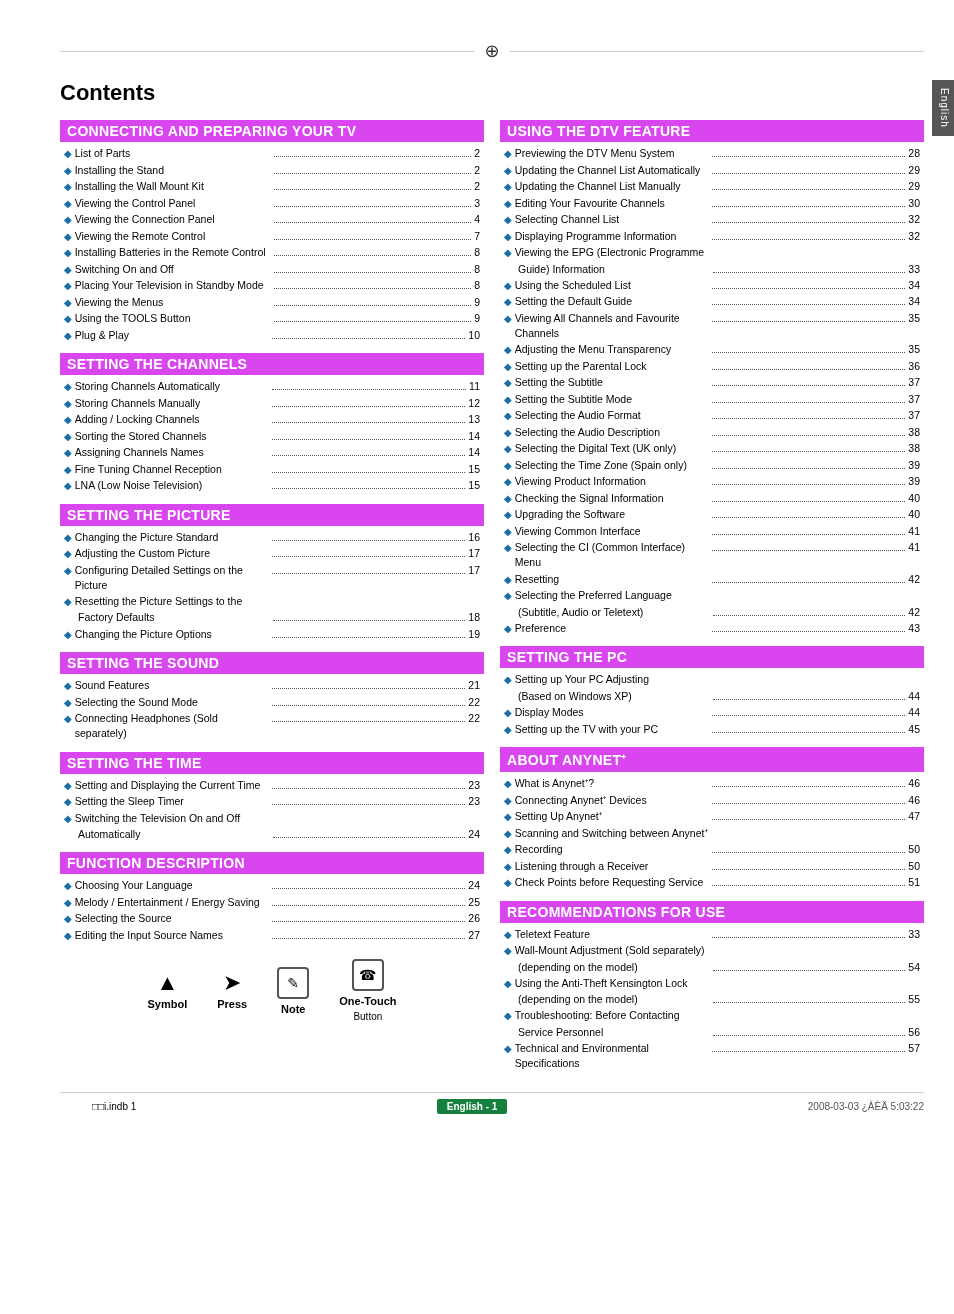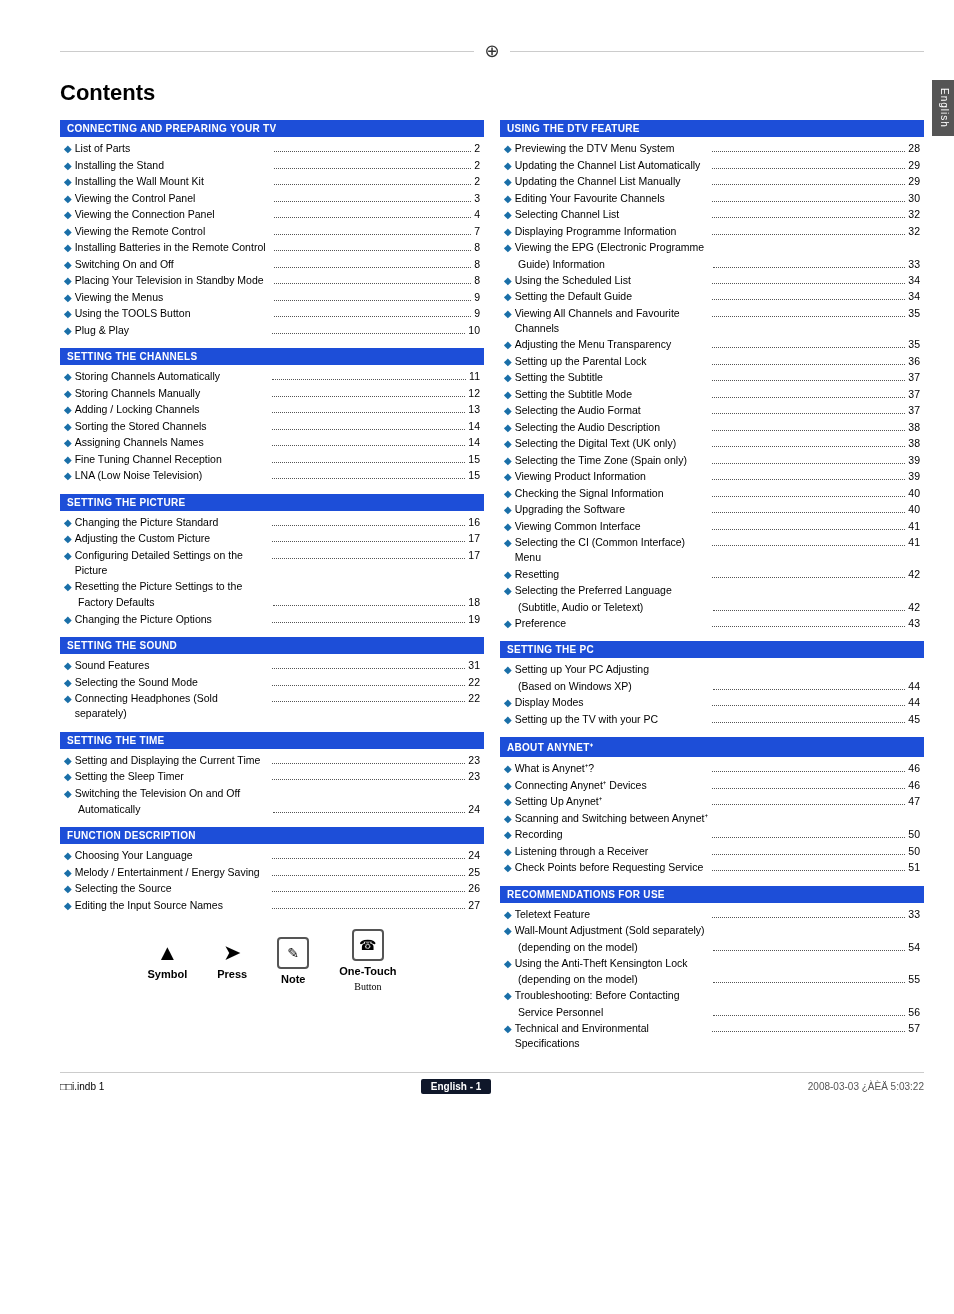--- a/index.html
+++ b/index.html
@@ -63,24 +63,24 @@
       display: flex;
       gap: 16px;
     }
     .col-left, .col-right {
       flex: 1;
     }
     .section-box {
       margin-bottom: 10px;
     }
     .section-header {
-      background: #1d4ed8;
+      background: #d946ef;
       color: #fff;
       font-weight: bold;
-      font-size: 10px;
+      font-size: 14px;
       padding: 3px 7px;
       margin-bottom: 4px;
       letter-spacing: 0.3px;
     }
     .section-items {
       padding: 0 4px;
     }
     .toc-item {
       display: flex;
       align-items: baseline;
@@ -125,38 +125,38 @@
     .symbol-icon {
       font-size: 22px;
       line-height: 1;
     }
     .symbol-label {
       font-weight: bold;
     }
     .symbol-sublabel {
       font-size: 10px;
       text-align: left;
-      font-family: Liberation Serif, serif;
     }
     
     .footer {
       display: flex;
       justify-content: space-between;
       align-items: center;
       border-top: 1px solid #ccc;
       padding-top: 6px;
       margin-top: 10px;
     }
     .footer-page {
       font-size: 10px;
+      margin-left: 32px;
     }
     .footer-center {
       font-size: 10px;
       font-weight: bold;
-      background: #0f172a;
+      background: #15803d;
       color: #fff;
       padding: 2px 10px;
       border-radius: 2px;
     }
     .footer-date {
       font-size: 10px;
       color: #555;
     }
     .sub-indent {
       margin-left: 14px;
@@ -346,21 +346,21 @@
         </div>
       </div>
 
       <div class="section-box">
         <div class="section-header">SETTING THE SOUND</div>
         <div class="section-items">
           <div class="toc-item">
               <span class="diamond">◆</span>
               <span class="item-text">Sound Features</span>
               <span class="dots"></span>
-              <span class="page-num">31</span>
+              <span class="page-num">21</span>
             </div>
           <div class="toc-item">
               <span class="diamond">◆</span>
               <span class="item-text">Selecting the Sound Mode</span>
               <span class="dots"></span>
               <span class="page-num">22</span>
             </div>
           <div class="toc-item">
               <span class="diamond">◆</span>
               <span class="item-text">Connecting Headphones (Sold separately)</span>

